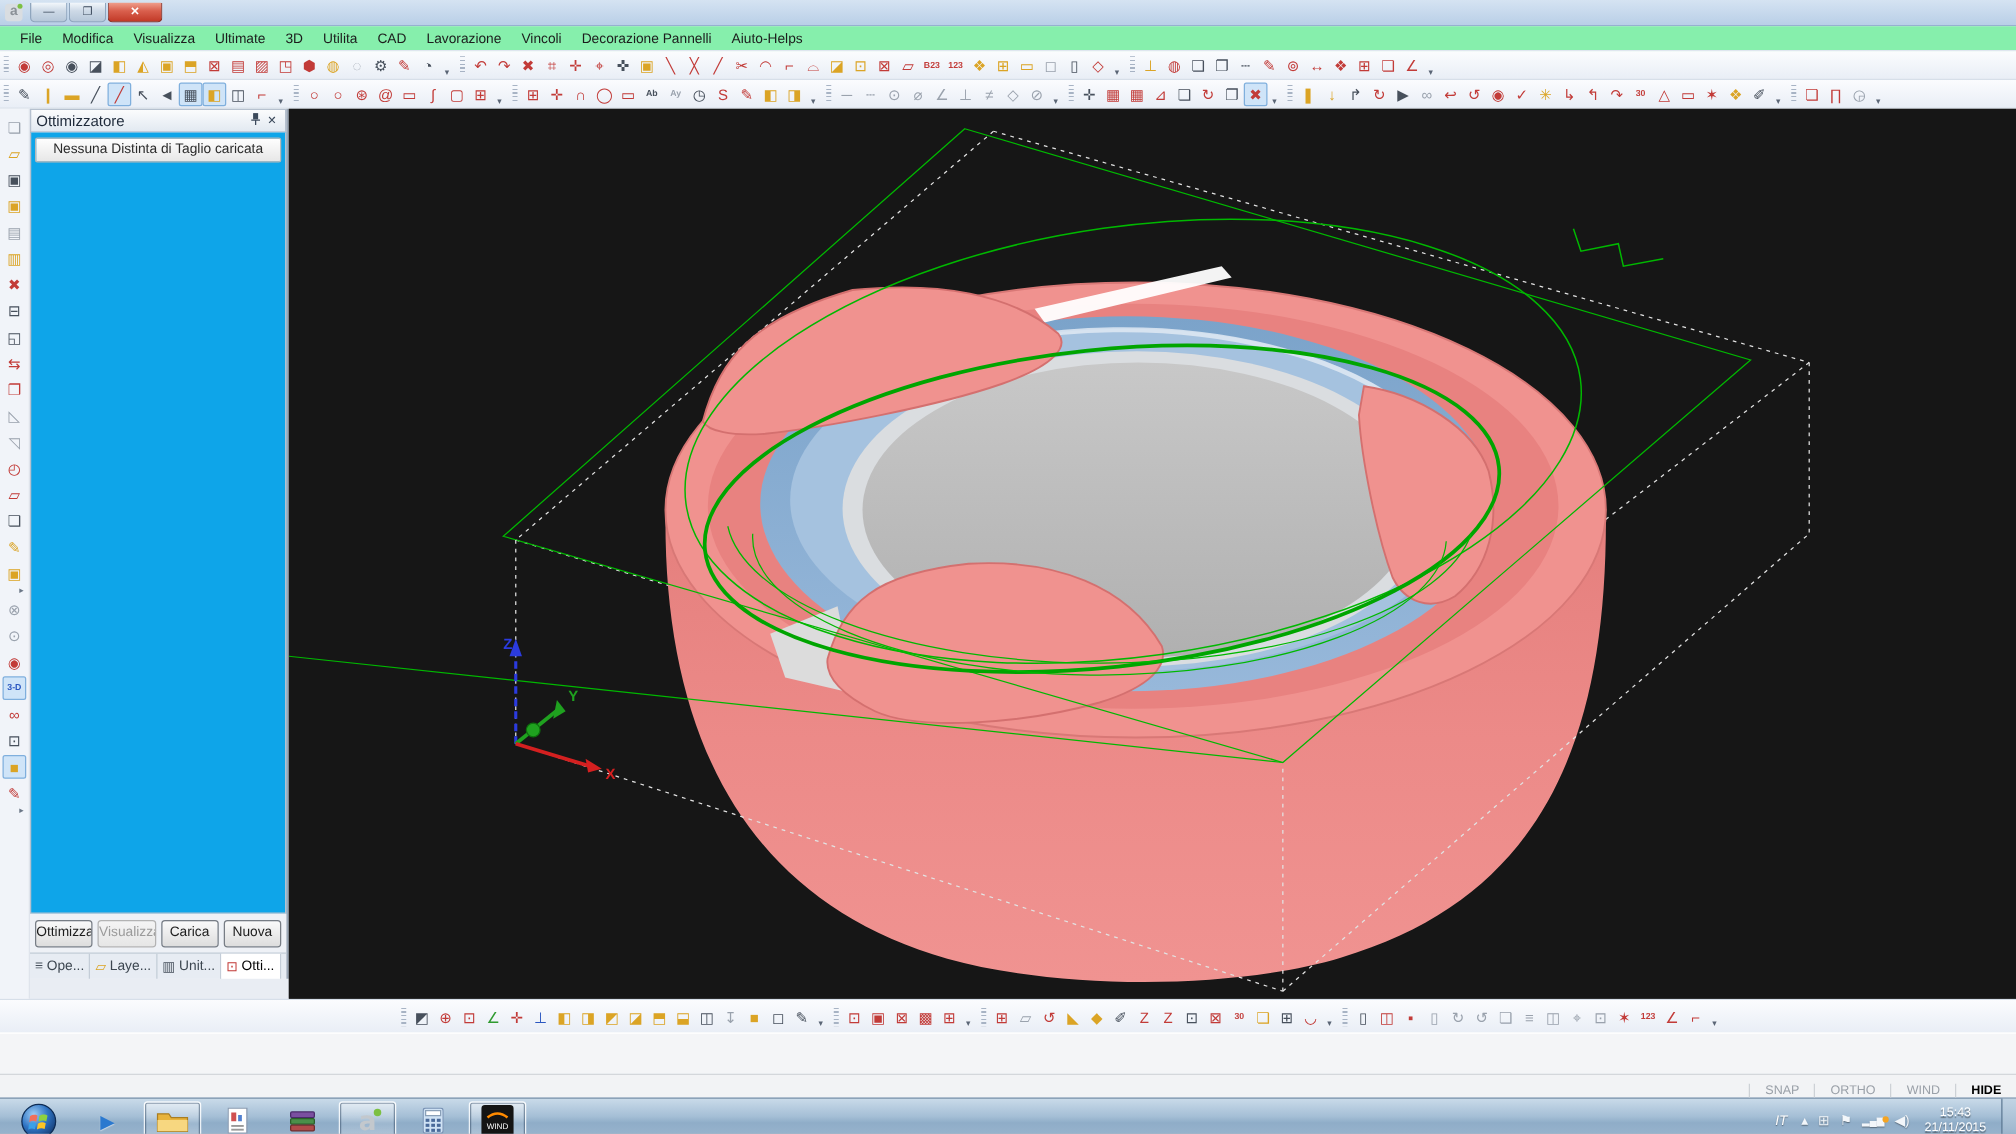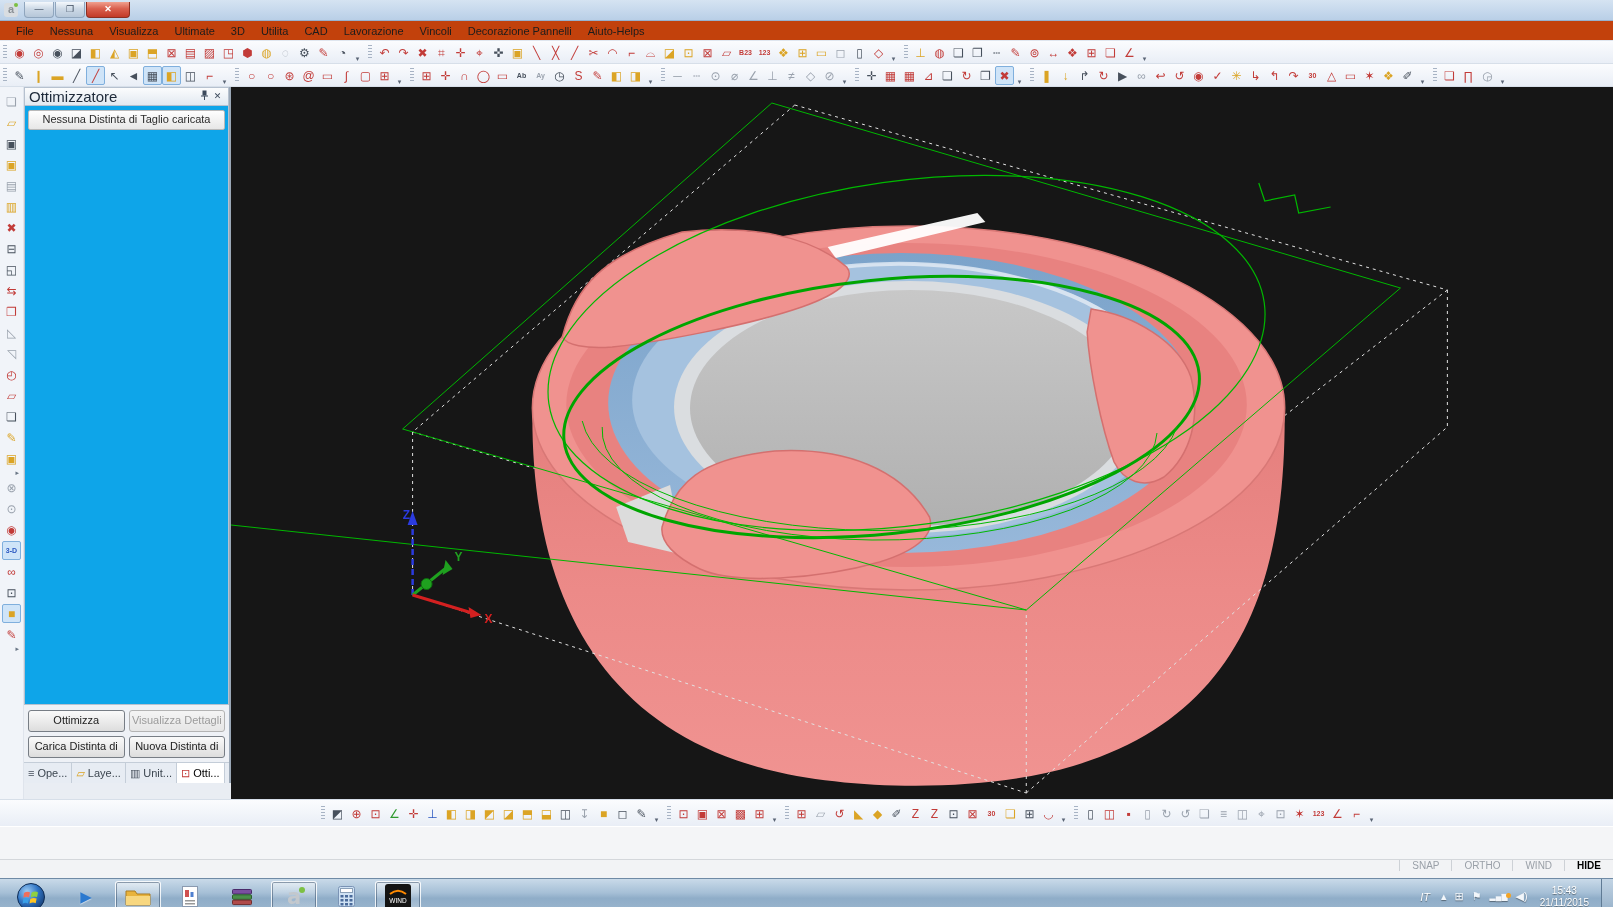--- a/index.html
+++ b/index.html
@@ -4,52 +4,52 @@
 <style>
   html,body{margin:0;padding:0;}
   body{width:1613px;height:907px;overflow:hidden;font-family:"Liberation Sans",sans-serif;background:#eef1f6;-webkit-font-smoothing:antialiased;}
   .titlebar{height:20px;background:linear-gradient(#d5e3f2,#b9cfe7);border-bottom:1px solid #96b1cf;display:flex;align-items:center;padding:0 4px;}
   .app-icon{width:14px;height:14px;background:#d8dcе0;background:#d9dde1;border-radius:3px;margin-right:5px;color:#8b9197;font-weight:bold;font-size:11px;line-height:13px;text-align:center;position:relative;}
   .app-icon i{position:absolute;right:0px;top:0px;width:4px;height:4px;border-radius:50%;background:#7cc043;}
   .title-text{font-size:11px;color:#1d2c3c;flex:1;}
   .winbtns{display:flex;}
   .winbtn{width:28px;height:15px;border:1px solid #8fa5bd;border-top:none;border-radius:0 0 4px 4px;background:linear-gradient(#f4f8fc,#cdd9e6 45%,#b6c7d9);font-size:9px;line-height:14px;text-align:center;color:#3c4a5c;margin-left:1px;}
   .winbtn.close{width:42px;background:linear-gradient(#f0a08e,#d95f4d 45%,#c23a28);color:#fff;border-color:#8c2f22;font-weight:bold;}
-  .menubar{height:19px;background:#c2410c;border-bottom:1px solid #dfe6ef;display:flex;align-items:center;padding-left:8px;}
+  .menubar{height:19px;background:#86efac;border-bottom:1px solid #dfe6ef;display:flex;align-items:center;padding-left:8px;}
   .menu-item{font-size:11px;color:#1c1c1c;padding:2px 8px;}
   .toolbar{height:22px;background:linear-gradient(#fbfcfe,#e9eef6);border-bottom:1px solid #d7dfe9;display:flex;align-items:center;overflow:hidden;white-space:nowrap;}
   .tb-group{display:inline-flex;align-items:center;margin:0 2px;height:22px;}
   .grip{width:4px;height:15px;margin:0 3px 0 1px;background:repeating-linear-gradient(to bottom,#a7b3c4 0 1px,transparent 1px 3px);}
   .tbi{display:inline-block;width:19px;height:19px;line-height:18px;text-align:center;font-size:12px;border:1px solid transparent;border-radius:2px;box-sizing:border-box;cursor:default;}
   .tbi.txt{font-size:7px;font-weight:bold;letter-spacing:0;}
   .tbi.sel{background:#cfe4f8;border-color:#7fafdd;}
   .tb-dd{width:11px;font-size:7px;color:#5a6575;text-align:center;align-self:flex-end;line-height:9px;}
   .c-red{color:#c23b38;} .c-yel{color:#dba425;} .c-dark{color:#47505c;} .c-blue{color:#2a56c0;} .c-gray{color:#9aa2ad;} .c-green{color:#2f9a2f;}
   .main{display:flex;height:712px;background:#e9edf3;}
   .left-strip{width:23px;background:#f1f4f9;border-right:1px solid #dfe4ec;display:flex;flex-direction:column;align-items:center;padding-top:4px;overflow:hidden;}
   .left-strip .tbi{margin:1px 0;}
   .strip-sep{width:15px;height:8px;font-size:7px;color:#6a7686;text-align:right;line-height:8px;}
   .panel{width:205px;display:flex;flex-direction:column;background:#eef1f6;border-right:2px solid #9aa7b6;margin-bottom:16px;}
   .panel-header{height:17px;background:linear-gradient(#fbfcfd,#e2e9f1);border:1px solid #b6c1cf;display:flex;align-items:center;padding:0 4px;}
-  .panel-title{flex:1;font-size:15px;color:#1e2a3a;}
+  .panel-title{flex:1;font-size:12px;color:#1e2a3a;}
   .panel-hbtn{width:13px;height:13px;font-size:9px;line-height:13px;text-align:center;color:#3c4a5c;}
   .panel-list{flex:1;background:#0ea5e9;border:1px solid #b6c1cf;border-top:none;display:flex;flex-direction:column;}
   .empty-msg{margin:4px 3px;height:18px;line-height:17px;text-align:center;font-size:11px;color:#2b2b2b;background:linear-gradient(#fefefe,#e7e7e7);border:1px solid #b9b9b9;border-radius:2px;}
-  .panel-buttons{padding:5px 4px 4px 4px;display:grid;grid-template-columns:1fr 1fr;gap:4px;background:#eef1f6;}
+  .panel-buttons{padding:5px 4px 4px 4px;display:grid;grid-template-columns:1fr 1fr 1fr 1fr;gap:4px;background:#eef1f6;}
   .pbtn{height:20px;font-size:11px;color:#1c1c1c;background:linear-gradient(#fafafa,#dddddd);border:1px solid #777d85;border-radius:3px;text-align:center;line-height:18px;overflow:hidden;}
   .pbtn.disabled{color:#9b9b9b;border-color:#b3b3b3;background:linear-gradient(#f4f4f4,#e6e6e6);}
   .panel-tabs{height:20px;display:flex;align-items:stretch;background:#e7ecf3;border-top:1px solid #c4cdd8;font-size:11px;}
   .ptab{display:flex;align-items:center;padding:0 4px;color:#3c4650;border-right:1px solid #c4cdd8;}
   .ptab .ticon{margin-right:3px;font-size:11px;}
   .ptab.active{background:#fff;color:#000;}
   .viewport{flex:1;position:relative;background:#161616;}
   .viewport svg{display:block;}
   .bottom-toolbar{height:26px;background:linear-gradient(#fbfcfe,#e9eef6);border-top:1px solid #d7dfe9;display:flex;align-items:center;padding-left:318px;overflow:hidden;white-space:nowrap;}
   .app-gap{height:32px;background:#f4f5f7;border-top:1px solid #fff;}
-  .statusbar{height:18px;background:#f2f3f5;border-top:1px solid #d4d7db;display:flex;justify-content:flex-end;align-items:flex-start;}
+  .statusbar{height:18px;background:#f2f3f5;border-top:1px solid #d4d7db;display:flex;justify-content:flex-end;align-items:flex-end;}
   .scell{border-left:1px solid #cdd1d6;font-size:10px;color:#9aa0a8;display:flex;align-items:center;justify-content:center;padding:0 12px;}
   .scell.blank{padding:0 6px;}
   .scell.active{color:#000;font-weight:bold;}
   .taskbar{height:35px;background:linear-gradient(#c9dae9,#a5bfd6 40%,#8fadc8 55%,#9db7cf);border-top:1px solid #6f8aa5;display:flex;align-items:center;}
   .tb-left{display:flex;align-items:center;flex:1;height:100%;}
   .tk-btn{height:29px;min-width:44px;margin:0 3px;display:flex;align-items:center;justify-content:center;border-radius:3px;border:1px solid transparent;}
   .tk-btn.active{background:linear-gradient(rgba(255,255,255,.55),rgba(255,255,255,.12) 60%,rgba(255,255,255,.25));border:1px solid rgba(255,255,255,.8);box-shadow:0 0 0 1px rgba(30,55,85,.45) inset;}
   .start-orb{margin:0 6px 0 8px;}
   .alpha-glyph{font-size:21px;font-weight:bold;color:#c3c8cd;position:relative;line-height:22px;font-family:"DejaVu Sans",sans-serif;}
   .alpha-glyph i{position:absolute;right:-4px;top:1px;width:6px;height:6px;border-radius:50%;background:#7cc043;}
@@ -69,21 +69,21 @@
   <div class="app-icon">a<i></i></div>
   <div class="winbtns" id="winbtns">
       <div class="winbtn">—</div>
       <div class="winbtn">❐</div>
       <div class="winbtn close">✕</div>
     </div>
 </div>
 
 <div class="menubar" id="menubar">
     <span class="menu-item">File</span>
-    <span class="menu-item">Nessuna</span>
+    <span class="menu-item">Modifica</span>
     <span class="menu-item">Visualizza</span>
     <span class="menu-item">Ultimate</span>
     <span class="menu-item">3D</span>
     <span class="menu-item">Utilita</span>
     <span class="menu-item">CAD</span>
     <span class="menu-item">Lavorazione</span>
     <span class="menu-item">Vincoli</span>
     <span class="menu-item">Decorazione Pannelli</span>
     <span class="menu-item">Aiuto-Helps</span>
   </div>

